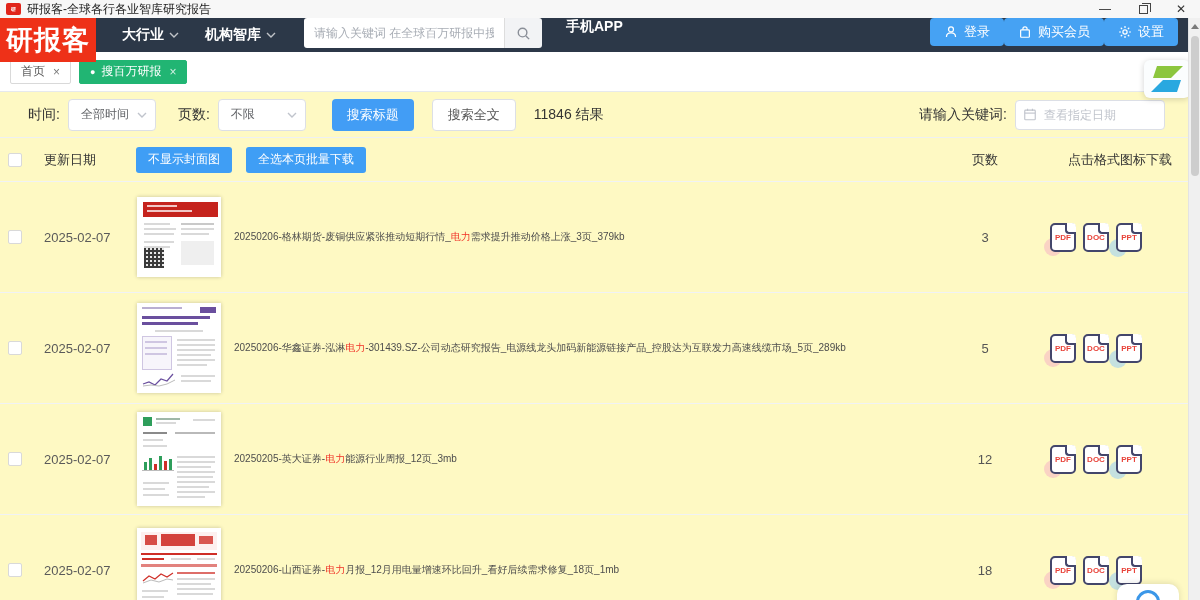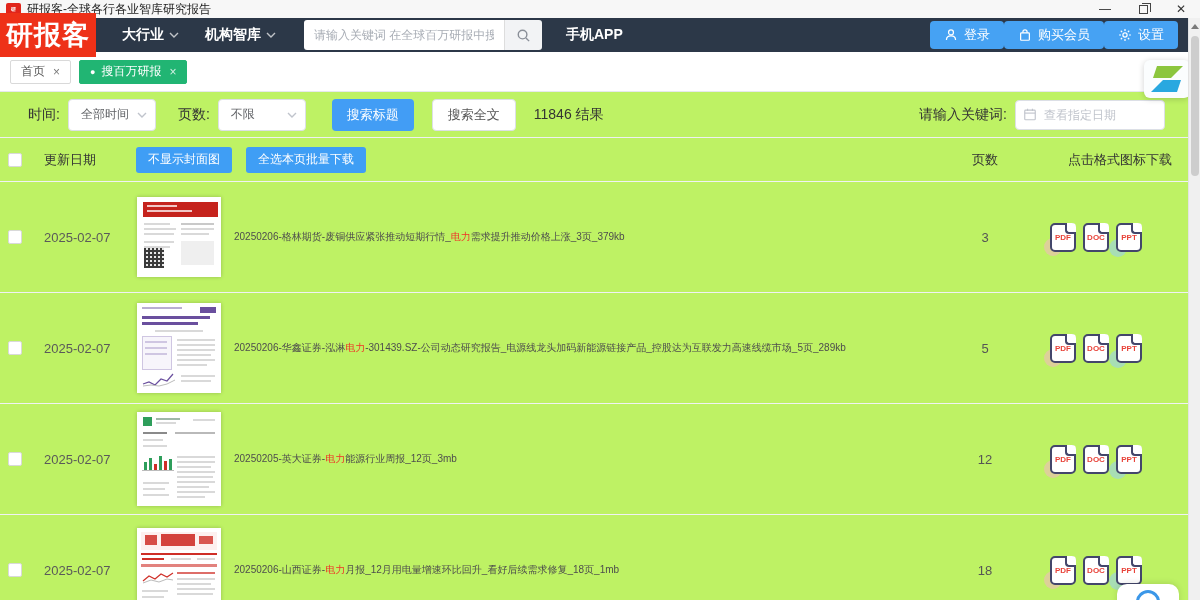--- a/index.html
+++ b/index.html
@@ -1,31 +1,31 @@
 <!DOCTYPE html>
 <html><head>
 <meta charset="utf-8">
 <style>
   * { margin:0; padding:0; box-sizing:border-box; }
   html,body { width:1200px; height:600px; overflow:hidden; background:#fff;
     font-family:"Liberation Sans","DejaVu Sans",sans-serif; }
-  .app { position:relative; width:1200px; height:600px; background:#bef264; overflow:hidden; }
+  .app { position:relative; width:1200px; height:600px; background:#fef9c3; overflow:hidden; }
 
   
   .titlebar { height:18px; background:#f7f7f7; display:flex; align-items:center; padding:0 6px; }
   .app-ico { width:15px; height:12px; background:#e1251b; border-radius:2px; margin-right:6px;
     display:flex; align-items:center; justify-content:center; color:#fff; font-size:5px; font-weight:bold; }
   .win-title { font-size:12px; color:#222; }
   .win-ctrls { margin-left:auto; display:flex; align-items:center; gap:28px; padding-right:8px; }
   .win-btn { font-size:12px; color:#333; line-height:1; cursor:default; }
   .restore-box { width:9px; height:9px; border:1px solid #444; position:relative; background:#f7f7f7; }
   .restore-box::before { content:""; position:absolute; top:-3px; left:2px; width:8px; height:8px; border:1px solid #444; border-bottom:none; border-left:none; }
 
   
-  .header { height:34px; background:#2c3848; display:flex; align-items:center; position:relative; }
+  .header { height:34px; background:#2c3848; display:flex; position:relative; }
   .logo { width:96px; height:44px; background:#ee3118; color:#fff; font-size:27px; font-weight:bold;
     display:flex; align-items:center; justify-content:center; letter-spacing:1px; flex:0 0 96px; }
   .nav-item { color:#fff; font-size:14px; font-weight:bold; margin-left:26px; display:flex; align-items:center; gap:5px; cursor:pointer; }
   .nav-item svg { opacity:.7; }
   .search-group { display:flex; margin-left:28px; height:30px; border-radius:3px; overflow:hidden; }
   .search-input { width:200px; height:30px; border:none; outline:none; padding:0 10px; font-size:12px; color:#333; background:#fff; }
   .search-input::placeholder { color:#a8adb5; }
   .search-btn { width:38px; background:#f2f3f5; border:none; border-left:1px solid #ddd; display:flex; align-items:center; justify-content:center; cursor:pointer; }
   .mobile-app { color:#fff; font-size:14px; font-weight:bold; margin-left:24px; }
   .hdr-actions { margin-left:auto; display:flex; margin-right:22px; }

